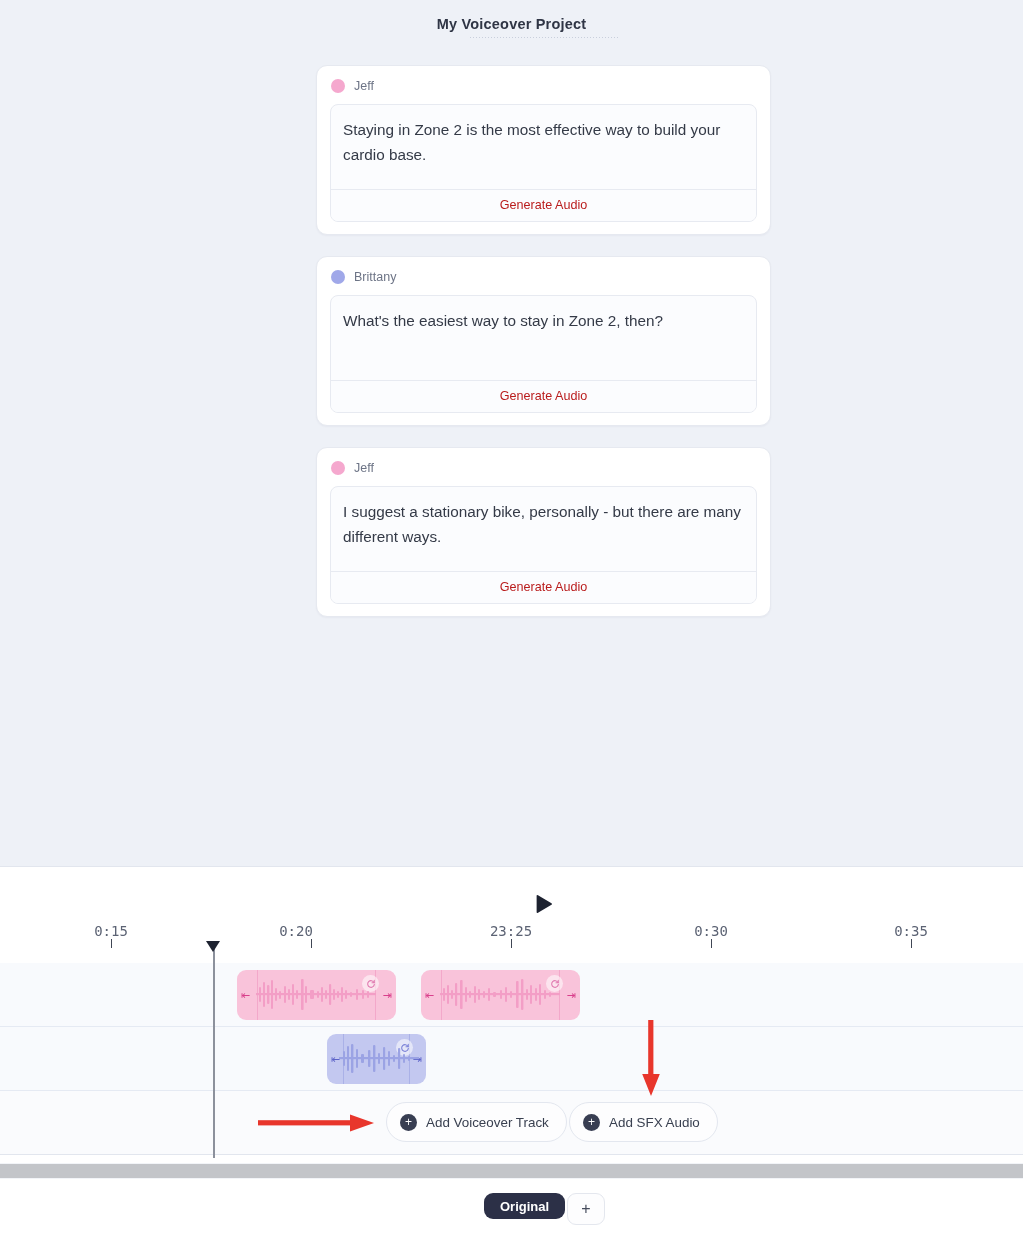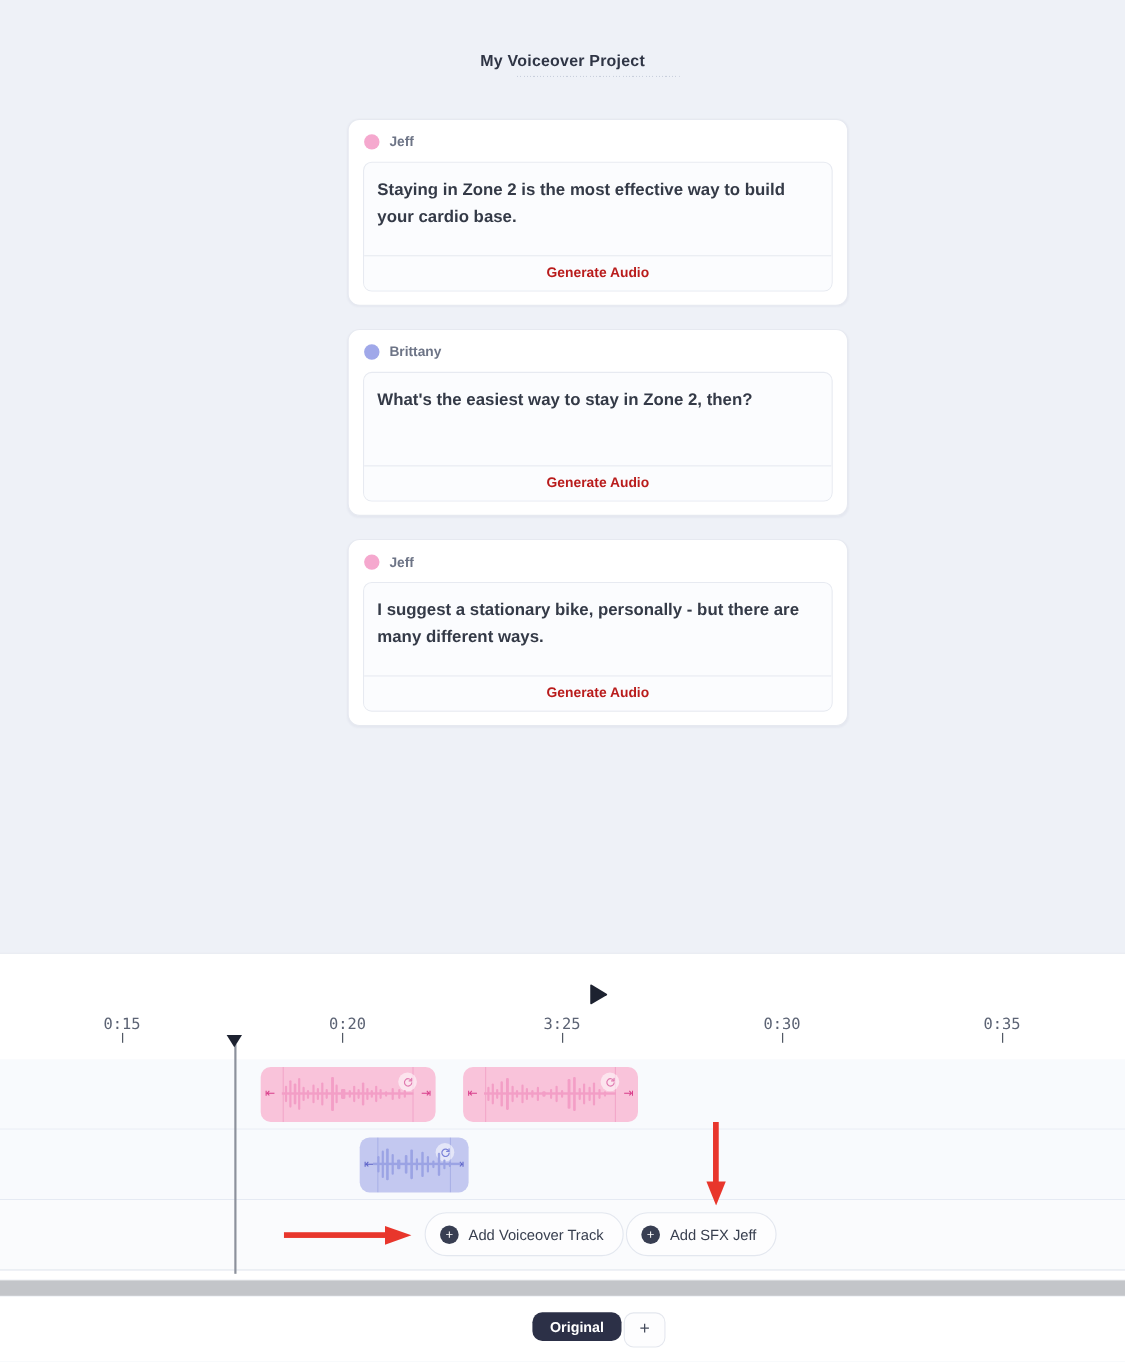--- a/index.html
+++ b/index.html
@@ -10,35 +10,34 @@
     overflow: hidden;
   }
 
   
   .app { position: relative; width: 1023px; height: 1238px; }
 
   
   .script-pane {
     position: absolute; left: 0; top: 0; width: 1023px; height: 866px;
     background: #eef1f7;
-    margin-top: 32px;
   }
 
   .project-title {
     position: absolute; left: 0; top: 16px; width: 1023px;
     text-align: center;
     font-size: 14.5px; font-weight: bold; color: #2f3545;
     letter-spacing: .2px;
   }
   .title-underline {
     position: absolute; left: 470px; top: 37px; width: 148px; height: 1px;
     background: repeating-linear-gradient(to right,#c9cfdc 0 1px,transparent 1px 3px);
   }
 
-  .cards { position: absolute; left: 316px; top: 76px; width: 455px; font-weight: bold; }
+  .cards { position: absolute; left: 316px; top: 65px; width: 455px; }
 
   .card {
     background: #ffffff;
     border: 1px solid #e6e9f0;
     border-radius: 11px;
     box-shadow: 0 1px 2px rgba(25,35,70,.04);
     margin-bottom: 21px;
     padding: 13px 13px 12px 13px;
   }
 
@@ -254,23 +253,23 @@
       <div class="play-btn">
         <svg width="26" height="26" viewBox="0 0 26 26">
           <path d="M7 4.2 L20.5 12.3 Q21.6 13 20.5 13.7 L7 21.8 Q5.6 22.5 5.6 21 L5.6 5 Q5.6 3.5 7 4.2 Z" fill="#1d2230"></path>
         </svg>
       </div>
     </div>
 
     <div class="ruler">
       <div class="ruler-label" style="left:111px">0:15</div>
       <div class="ruler-tick" style="left:111px"></div>
-      <div class="ruler-label" style="left:316px">0:20</div>
+      <div class="ruler-label" style="left:296px">0:20</div>
       <div class="ruler-tick" style="left:311px"></div>
-      <div class="ruler-label" style="left:511px">3:25</div>
+      <div class="ruler-label" style="left:511px">23:25</div>
       <div class="ruler-tick" style="left:511px"></div>
       <div class="ruler-label" style="left:711px">0:30</div>
       <div class="ruler-tick" style="left:711px"></div>
       <div class="ruler-label" style="left:911px">0:35</div>
       <div class="ruler-tick" style="left:911px"></div>
     </div>
 
     <div class="tracks">
 
       <div class="track-row r0">
@@ -398,21 +397,21 @@
 
   </div>
 
   <div class="add-row">
     <div class="add-btn vo">
       <span class="plus-circle">+</span>
       <span>Add Voiceover Track</span>
     </div>
     <div class="add-btn sfx">
       <span class="plus-circle">+</span>
-      <span>Add SFX Jeff</span>
+      <span>Add SFX Audio</span>
     </div>
   </div>
 
   <div class="playhead-line"></div>
   <div class="playhead-head"></div>
 
   <div class="h-scroll">
     <div class="h-scroll-thumb"></div>
   </div>
 

